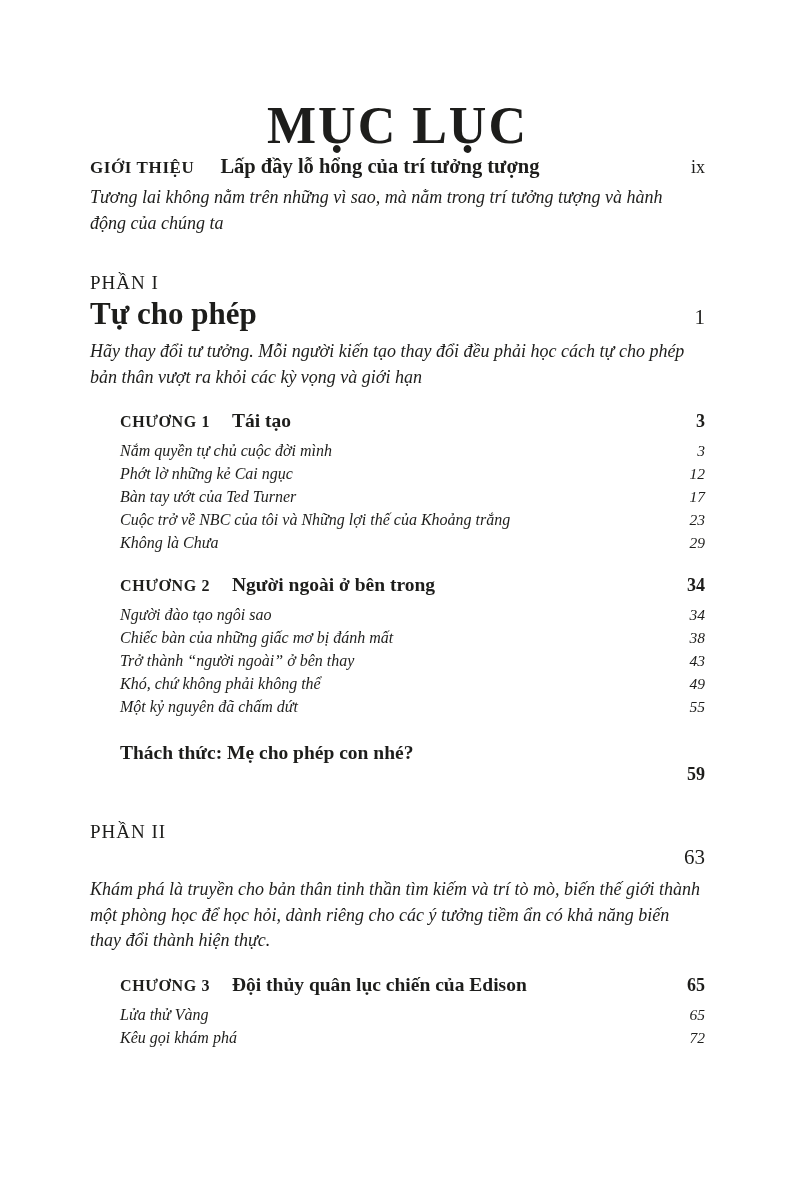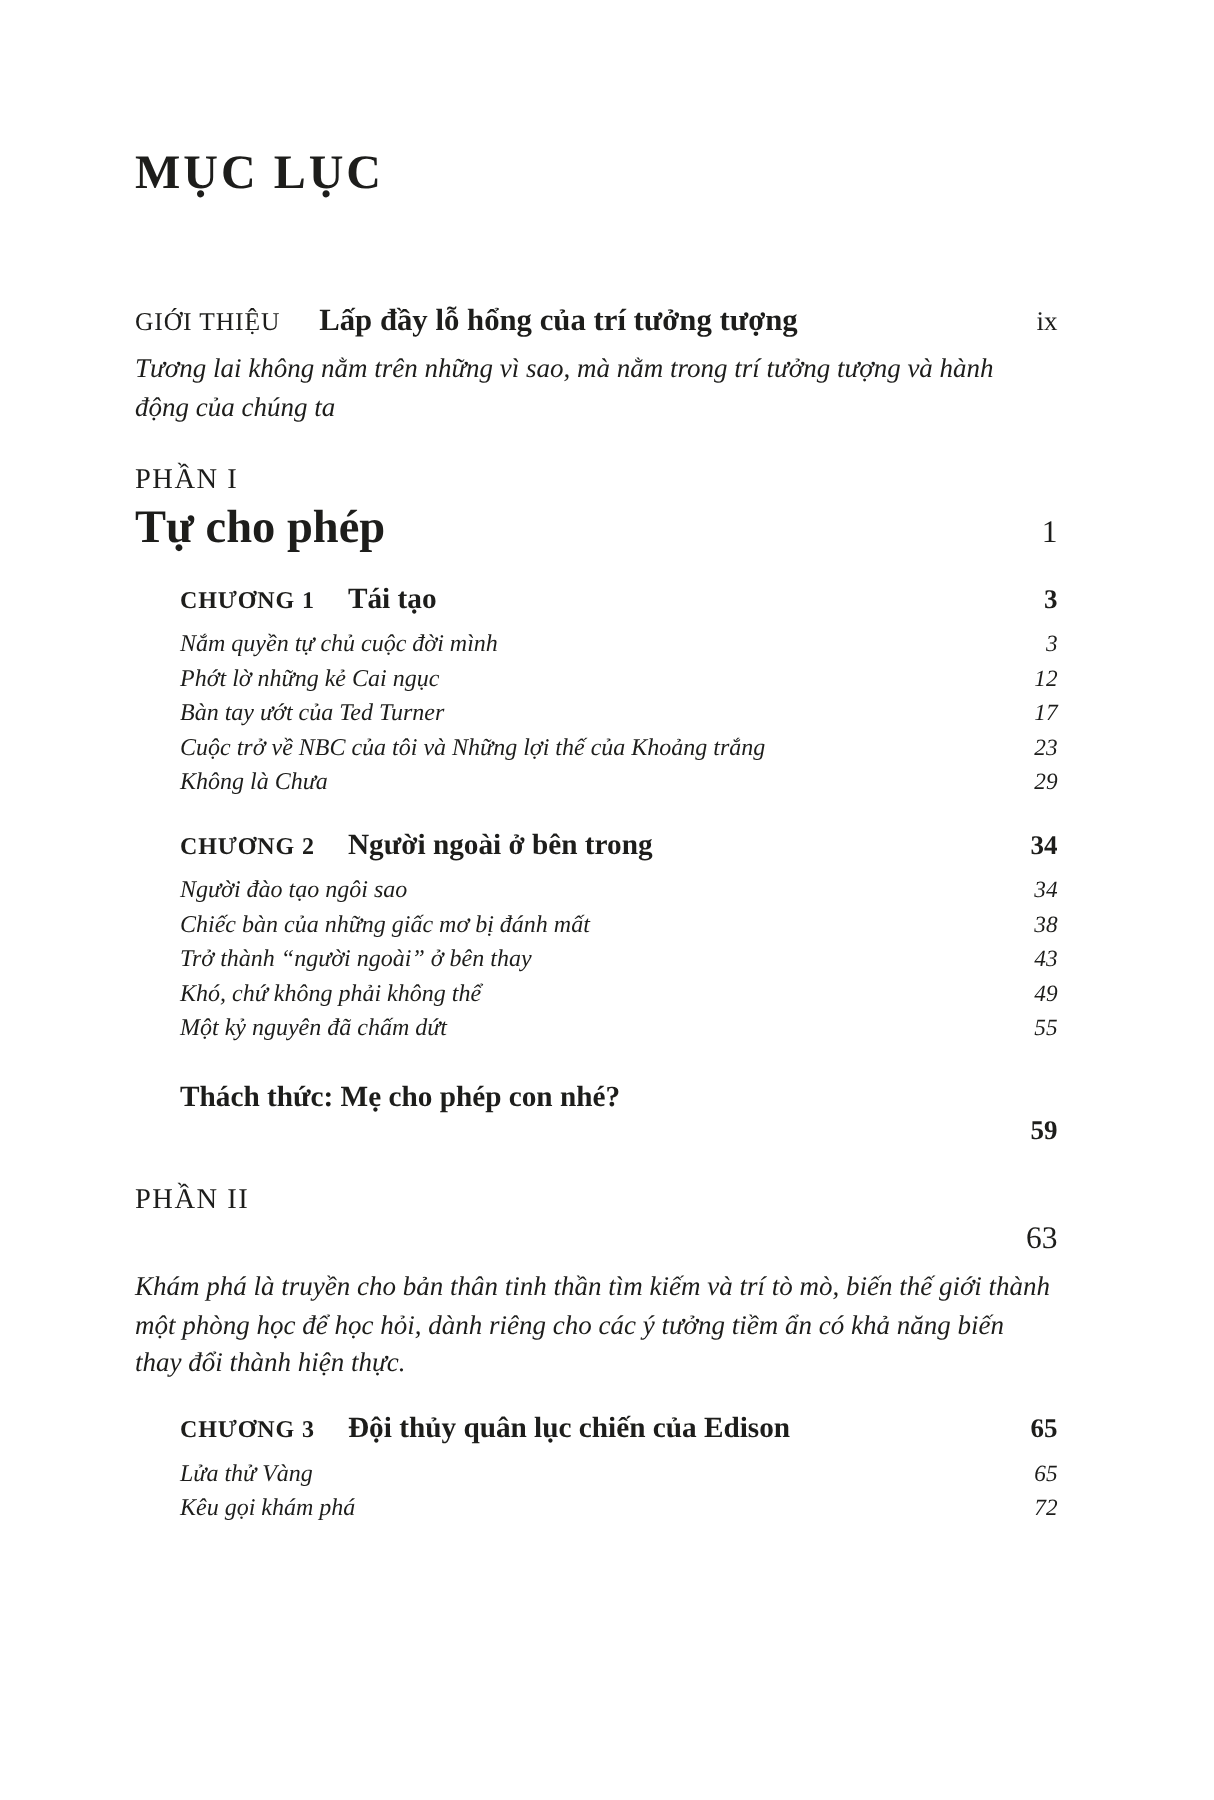--- a/index.html
+++ b/index.html
@@ -5,48 +5,48 @@
   * { margin: 0; padding: 0; box-sizing: border-box; }
   html, body { width: 809px; height: 1200px; overflow: hidden; }
   body {
     background: #ffffff;
     color: #1d1d1b;
     font-family: "Liberation Serif", serif;
   }
   .page { padding: 96px 104px 0 90px; }
 
   h1.book-toc-title {
-    font-size: 32px;
+    font-size: 52px;
     font-weight: 700;
     letter-spacing: 2px;
-    margin-bottom: 70px;
+    text-align: center;
   }
 
   .row { display: flex; align-items: baseline; }
   .page-num { margin-left: auto; padding-left: 14px; white-space: nowrap; text-align: center; }
 
   
   .intro-row .intro-label {
-    font-size: 17px; font-weight: 400; letter-spacing: .6px;
+    font-size: 17px; font-weight: 700; letter-spacing: .6px;
   }
   .intro-row .intro-heading {
     font-size: 20.5px; font-weight: 700; margin-left: 26px;
   }
   .intro-row .page-num { font-size: 18px; }
 
   .desc {
     font-style: italic;
     font-size: 18px;
     line-height: 1.42;
     margin-top: 7px;
     max-width: 612px;
   }
 
   
-  .part { margin-top: 25px; }
+  .part { margin-top: 36px; }
   .part-label { font-size: 19px; letter-spacing: 1px; }
   .part-title-row { margin-top: 2px; }
   .part-title { font-size: 31px; font-weight: 600; }
   .part-title-row .page-num { font-size: 21px; }
 
   
   .chapter { margin-top: 20px; margin-left: 30px; }
   .chapter-row .chapter-label {
     font-size: 16px; font-weight: 600; letter-spacing: .6px;
   }
@@ -86,20 +86,21 @@
     </div>
     <p class="desc">Tương lai không nằm trên những vì sao, mà nằm trong trí tưởng tượng và hành động của chúng ta</p>
   </div>
 
   <section class="part">
     <div class="part-label">PHẦN I</div>
     <div class="row part-title-row">
       <span class="part-title">Tự cho phép</span>
       <span class="page-num">1</span>
     </div>
+    <p class="desc">Hãy thay đổi tư tưởng. Mỗi người kiến tạo thay đổi đều phải học cách tự cho phép bản thân vượt ra khỏi các kỳ vọng và giới hạn</p>
 
     <div class="chapter">
       <div class="row chapter-row">
         <span class="chapter-label">CHƯƠNG 1</span>
         <span class="chapter-title">Tái tạo</span>
         <span class="page-num">3</span>
       </div>
       <div class="entries">
         <div class="row entry-row">
           <span>Nắm quyền tự chủ cuộc đời mình</span>

